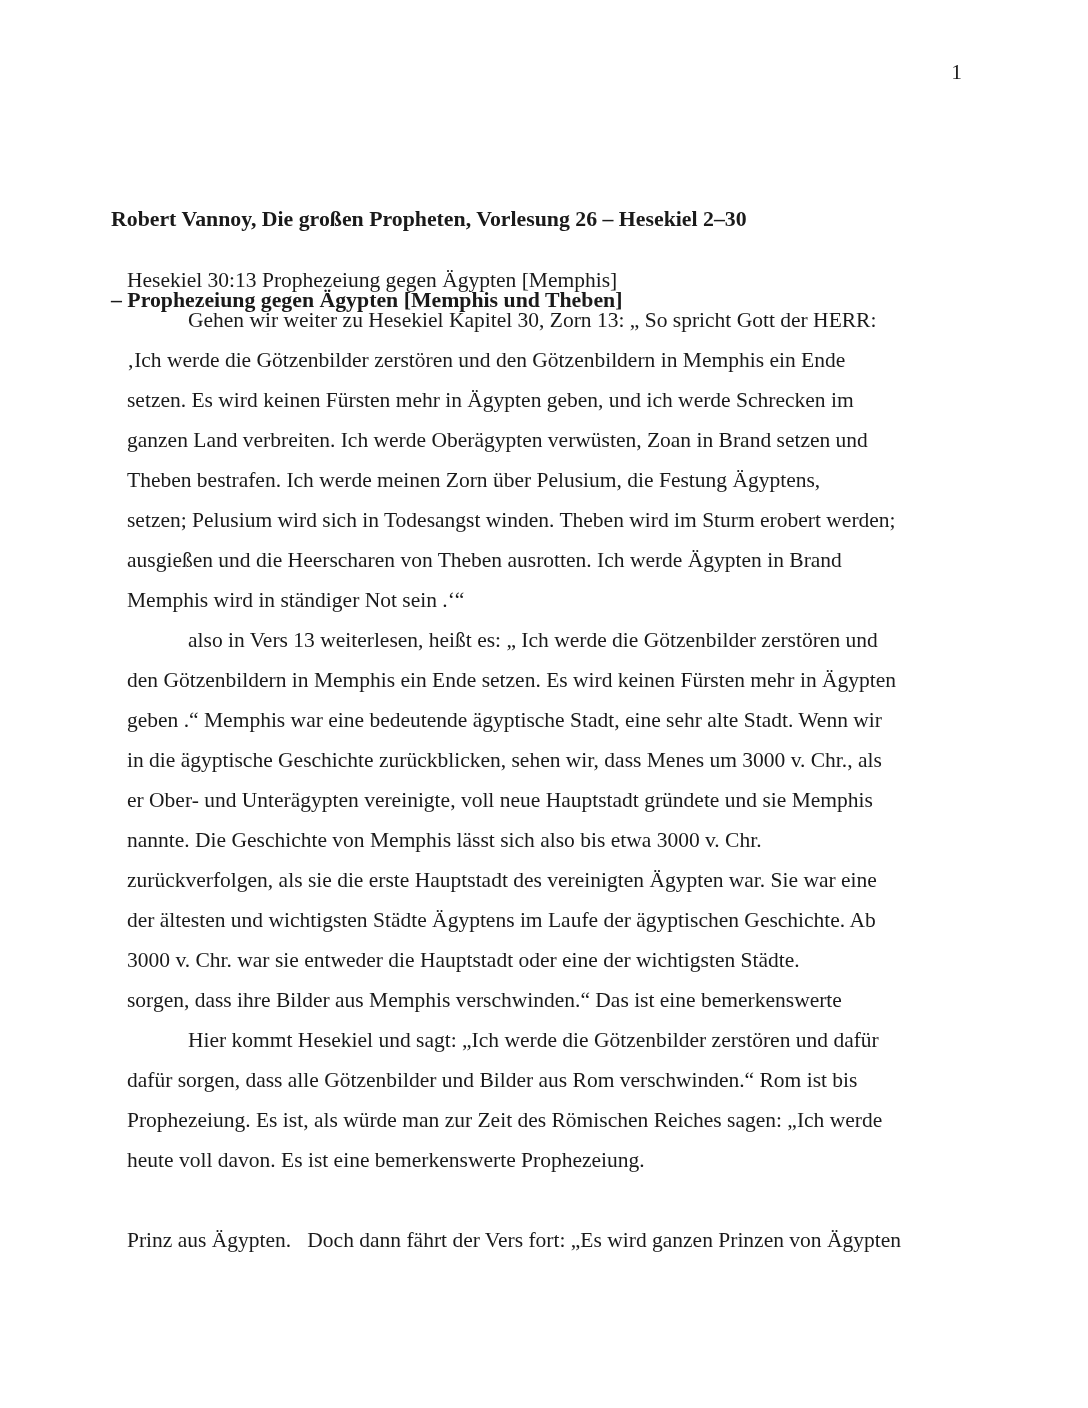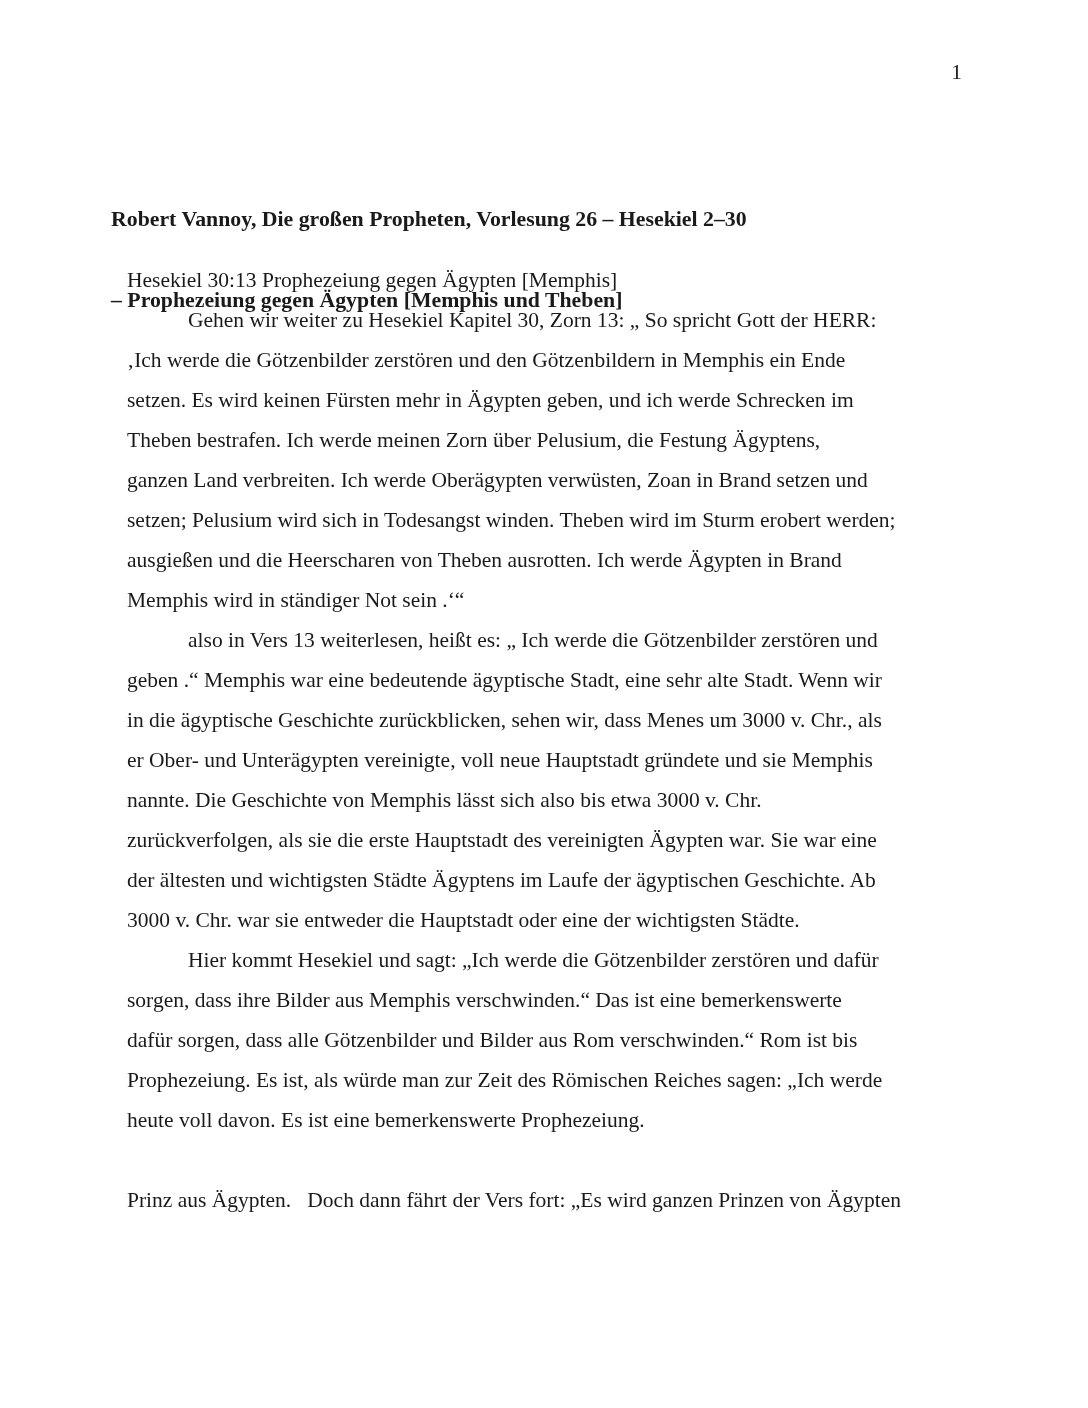--- a/index.html
+++ b/index.html
@@ -58,34 +58,35 @@
   <header class="title">
     <div class="title-line">Robert Vannoy, Die großen Propheten, Vorlesung 26 – Hesekiel 2–30</div>
     <div class="title-line">– Prophezeiung gegen Ägypten [Memphis und Theben]</div>
   </header>
 
   <main class="body">
       <div class="line">Hesekiel 30:13 Prophezeiung gegen Ägypten [Memphis]</div>
       <div class="line indent">Gehen wir weiter zu Hesekiel Kapitel 30, Zorn 13: „ So spricht Gott der HERR:</div>
       <div class="line">‚Ich werde die Götzenbilder zerstören und den Götzenbildern in Memphis ein Ende</div>
       <div class="line">setzen. Es wird keinen Fürsten mehr in Ägypten geben, und ich werde Schrecken im</div>
+      <div class="line">ganzen Land verbreiten. Ich werde Oberägypten verwüsten, Zoan in Brand setzen und</div>
       <div class="line">Theben bestrafen. Ich werde meinen Zorn über Pelusium, die Festung Ägyptens,</div>
-      <div class="line">ganzen Land verbreiten. Ich werde Oberägypten verwüsten, Zoan in Brand setzen und</div>
       <div class="line">setzen; Pelusium wird sich in Todesangst winden. Theben wird im Sturm erobert werden;</div>
       <div class="line">ausgießen und die Heerscharen von Theben ausrotten. Ich werde Ägypten in Brand</div>
       <div class="line">Memphis wird in ständiger Not sein .‘“</div>
       <div class="line indent">also in Vers 13 weiterlesen, heißt es: „ Ich werde die Götzenbilder zerstören und</div>
+      <div class="line">den Götzenbildern in Memphis ein Ende setzen. Es wird keinen Fürsten mehr in Ägypten</div>
       <div class="line">geben .“ Memphis war eine bedeutende ägyptische Stadt, eine sehr alte Stadt. Wenn wir</div>
       <div class="line">in die ägyptische Geschichte zurückblicken, sehen wir, dass Menes um 3000 v. Chr., als</div>
       <div class="line">er Ober- und Unterägypten vereinigte, voll neue Hauptstadt gründete und sie Memphis</div>
       <div class="line">nannte. Die Geschichte von Memphis lässt sich also bis etwa 3000 v. Chr.</div>
       <div class="line">zurückverfolgen, als sie die erste Hauptstadt des vereinigten Ägypten war. Sie war eine</div>
       <div class="line">der ältesten und wichtigsten Städte Ägyptens im Laufe der ägyptischen Geschichte. Ab</div>
       <div class="line">3000 v. Chr. war sie entweder die Hauptstadt oder eine der wichtigsten Städte.</div>
+      <div class="line">sorgen, dass ihre Bilder aus Memphis verschwinden.“ Das ist eine bemerkenswerte</div>
       <div class="line indent">Hier kommt Hesekiel und sagt: „Ich werde die Götzenbilder zerstören und dafür</div>
-      <div class="line">sorgen, dass ihre Bilder aus Memphis verschwinden.“ Das ist eine bemerkenswerte</div>
       <div class="line">dafür sorgen, dass alle Götzenbilder und Bilder aus Rom verschwinden.“ Rom ist bis</div>
       <div class="line">Prophezeiung. Es ist, als würde man zur Zeit des Römischen Reiches sagen: „Ich werde</div>
       <div class="line">heute voll davon. Es ist eine bemerkenswerte Prophezeiung.</div>
       <div class="line"></div>
       <div class="line">Prinz aus Ägypten.   Doch dann fährt der Vers fort: „Es wird ganzen Prinzen von Ägypten</div>
     </main>
 </div>
 
 </body></html>

